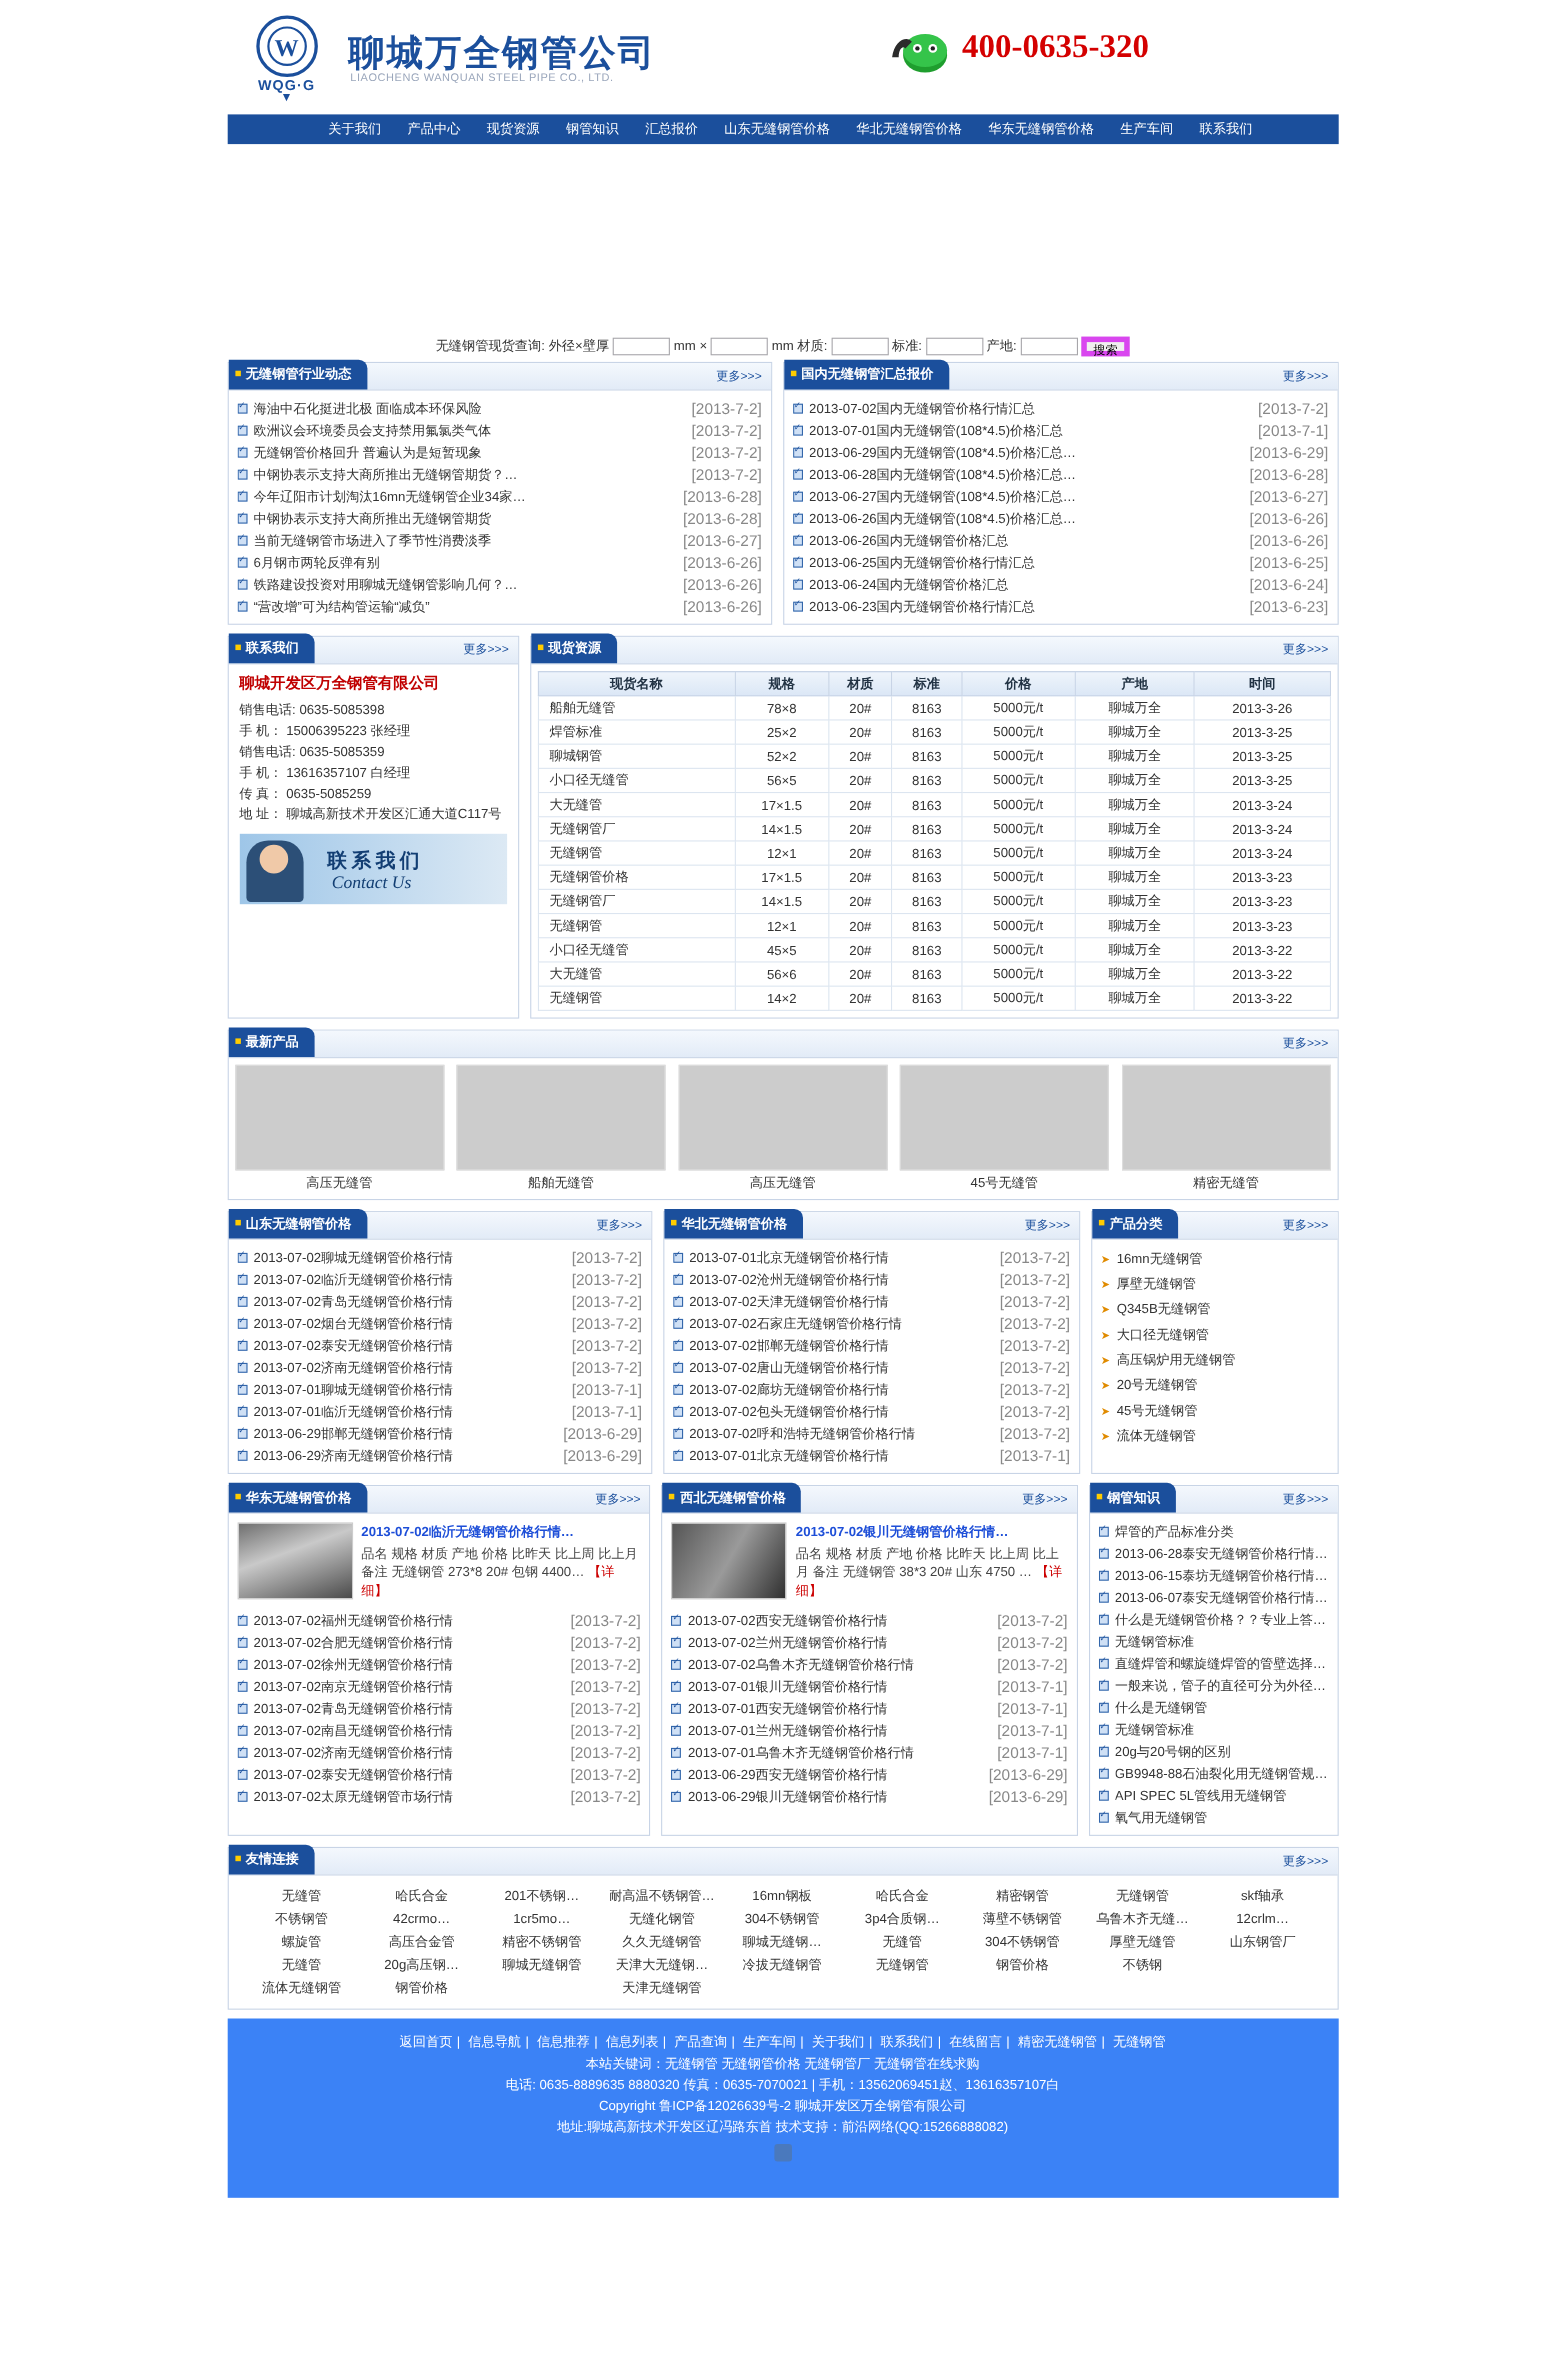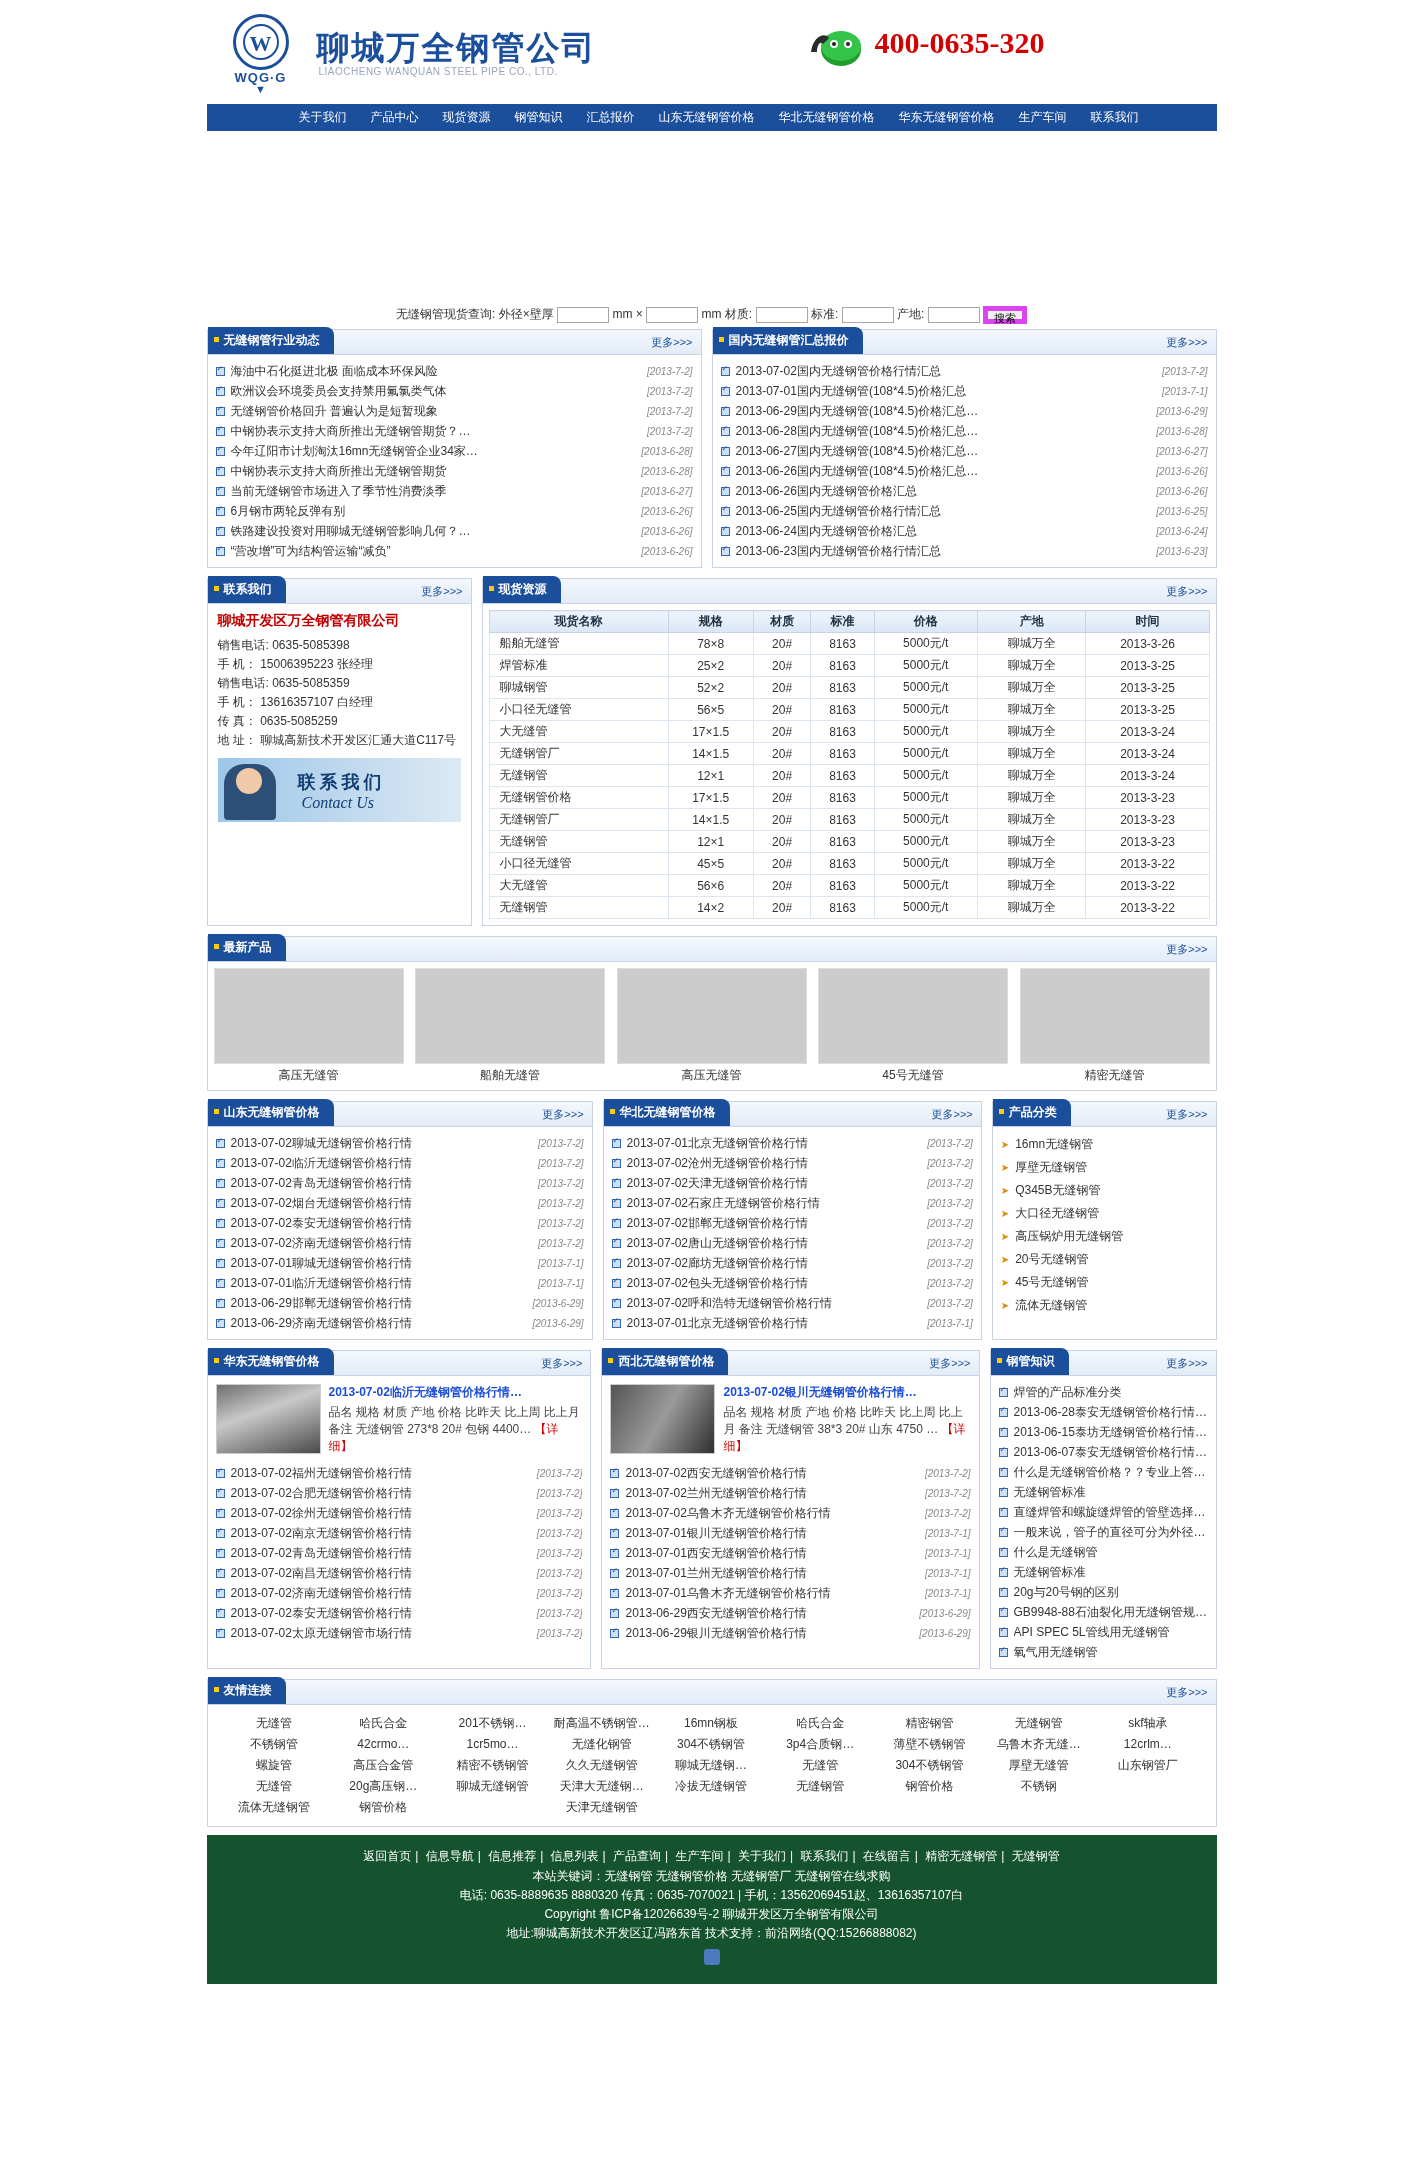--- a/index.html
+++ b/index.html
@@ -92,21 +92,21 @@
     white-space: nowrap; overflow:hidden;
   }
   .li-icon {
     width: 9px; height: 9px; border:1px solid #3366aa; background:#cfe0f5; margin-right:6px;
     position: relative; flex: none;
   }
   .li-icon:after{
     content:"✓"; position:absolute; left:0px; top:-4px; font-size:8px; color:#1b4f9c;
   }
   .li-text { flex:1; overflow:hidden; text-overflow: ellipsis; cursor:pointer; }
-  .li-date { color:#888; font-size: 10px; margin-left: 6px; flex:none;font-style:italic; }
+  .li-date { color:#888; font-size: 14px; margin-left: 6px; flex:none; }
 
   
   .contact-body { padding: 6px 10px; }
   .contact-title { color:#c00000; font-weight: bold; font-size: 14px; margin: 2px 0 6px 0; }
   .contact-line { font-size: 12px; line-height: 19px; color:#333; }
   .contact-img {
     margin-top: 8px; height: 64px; position: relative; overflow: hidden;
     background: linear-gradient(90deg,#9ec6e8,#dce9f4);
   }
   .contact-img .person {
@@ -150,21 +150,21 @@
 
   
   .cat-item { display:flex; align-items:center; height: 23px; font-size:12px; color:#333; }
   .cat-arrow { color:#e08b00; margin-right: 6px; font-size: 10px; }
 
   
   .links-body { padding: 8px 12px; display:flex; flex-wrap: wrap; }
   .links-col { width: 11.1%; }
   .links-col div { font-size: 12px; line-height: 21px; color:#333; text-align:center; white-space:nowrap; overflow:hidden; text-overflow:ellipsis;}
 
-  .footer { width: 1010px; margin: 12px auto; background:#14532d; color:#fff; padding: 10px 0 16px 0; margin-top: 8px;}
+  .footer { width: 1010px; margin: 12px auto; background:#3b82f6; color:#fff; padding: 10px 0 30px 0; margin-top: 8px;}
   .footer .fnav { text-align:center; font-size:12px; line-height: 22px; }
   .footer .fnav span { cursor:pointer; padding: 0 4px;}
   .footer .fline { text-align:center; font-size:12px; line-height: 19px; }
   .footer .badge { text-align:center; margin-top:6px; }
   .footer .badge i {
     display:inline-block; width:16px; height:16px; background:#4a79bd; border-radius:3px;
   }
 </style>
 </head>
 <body>

